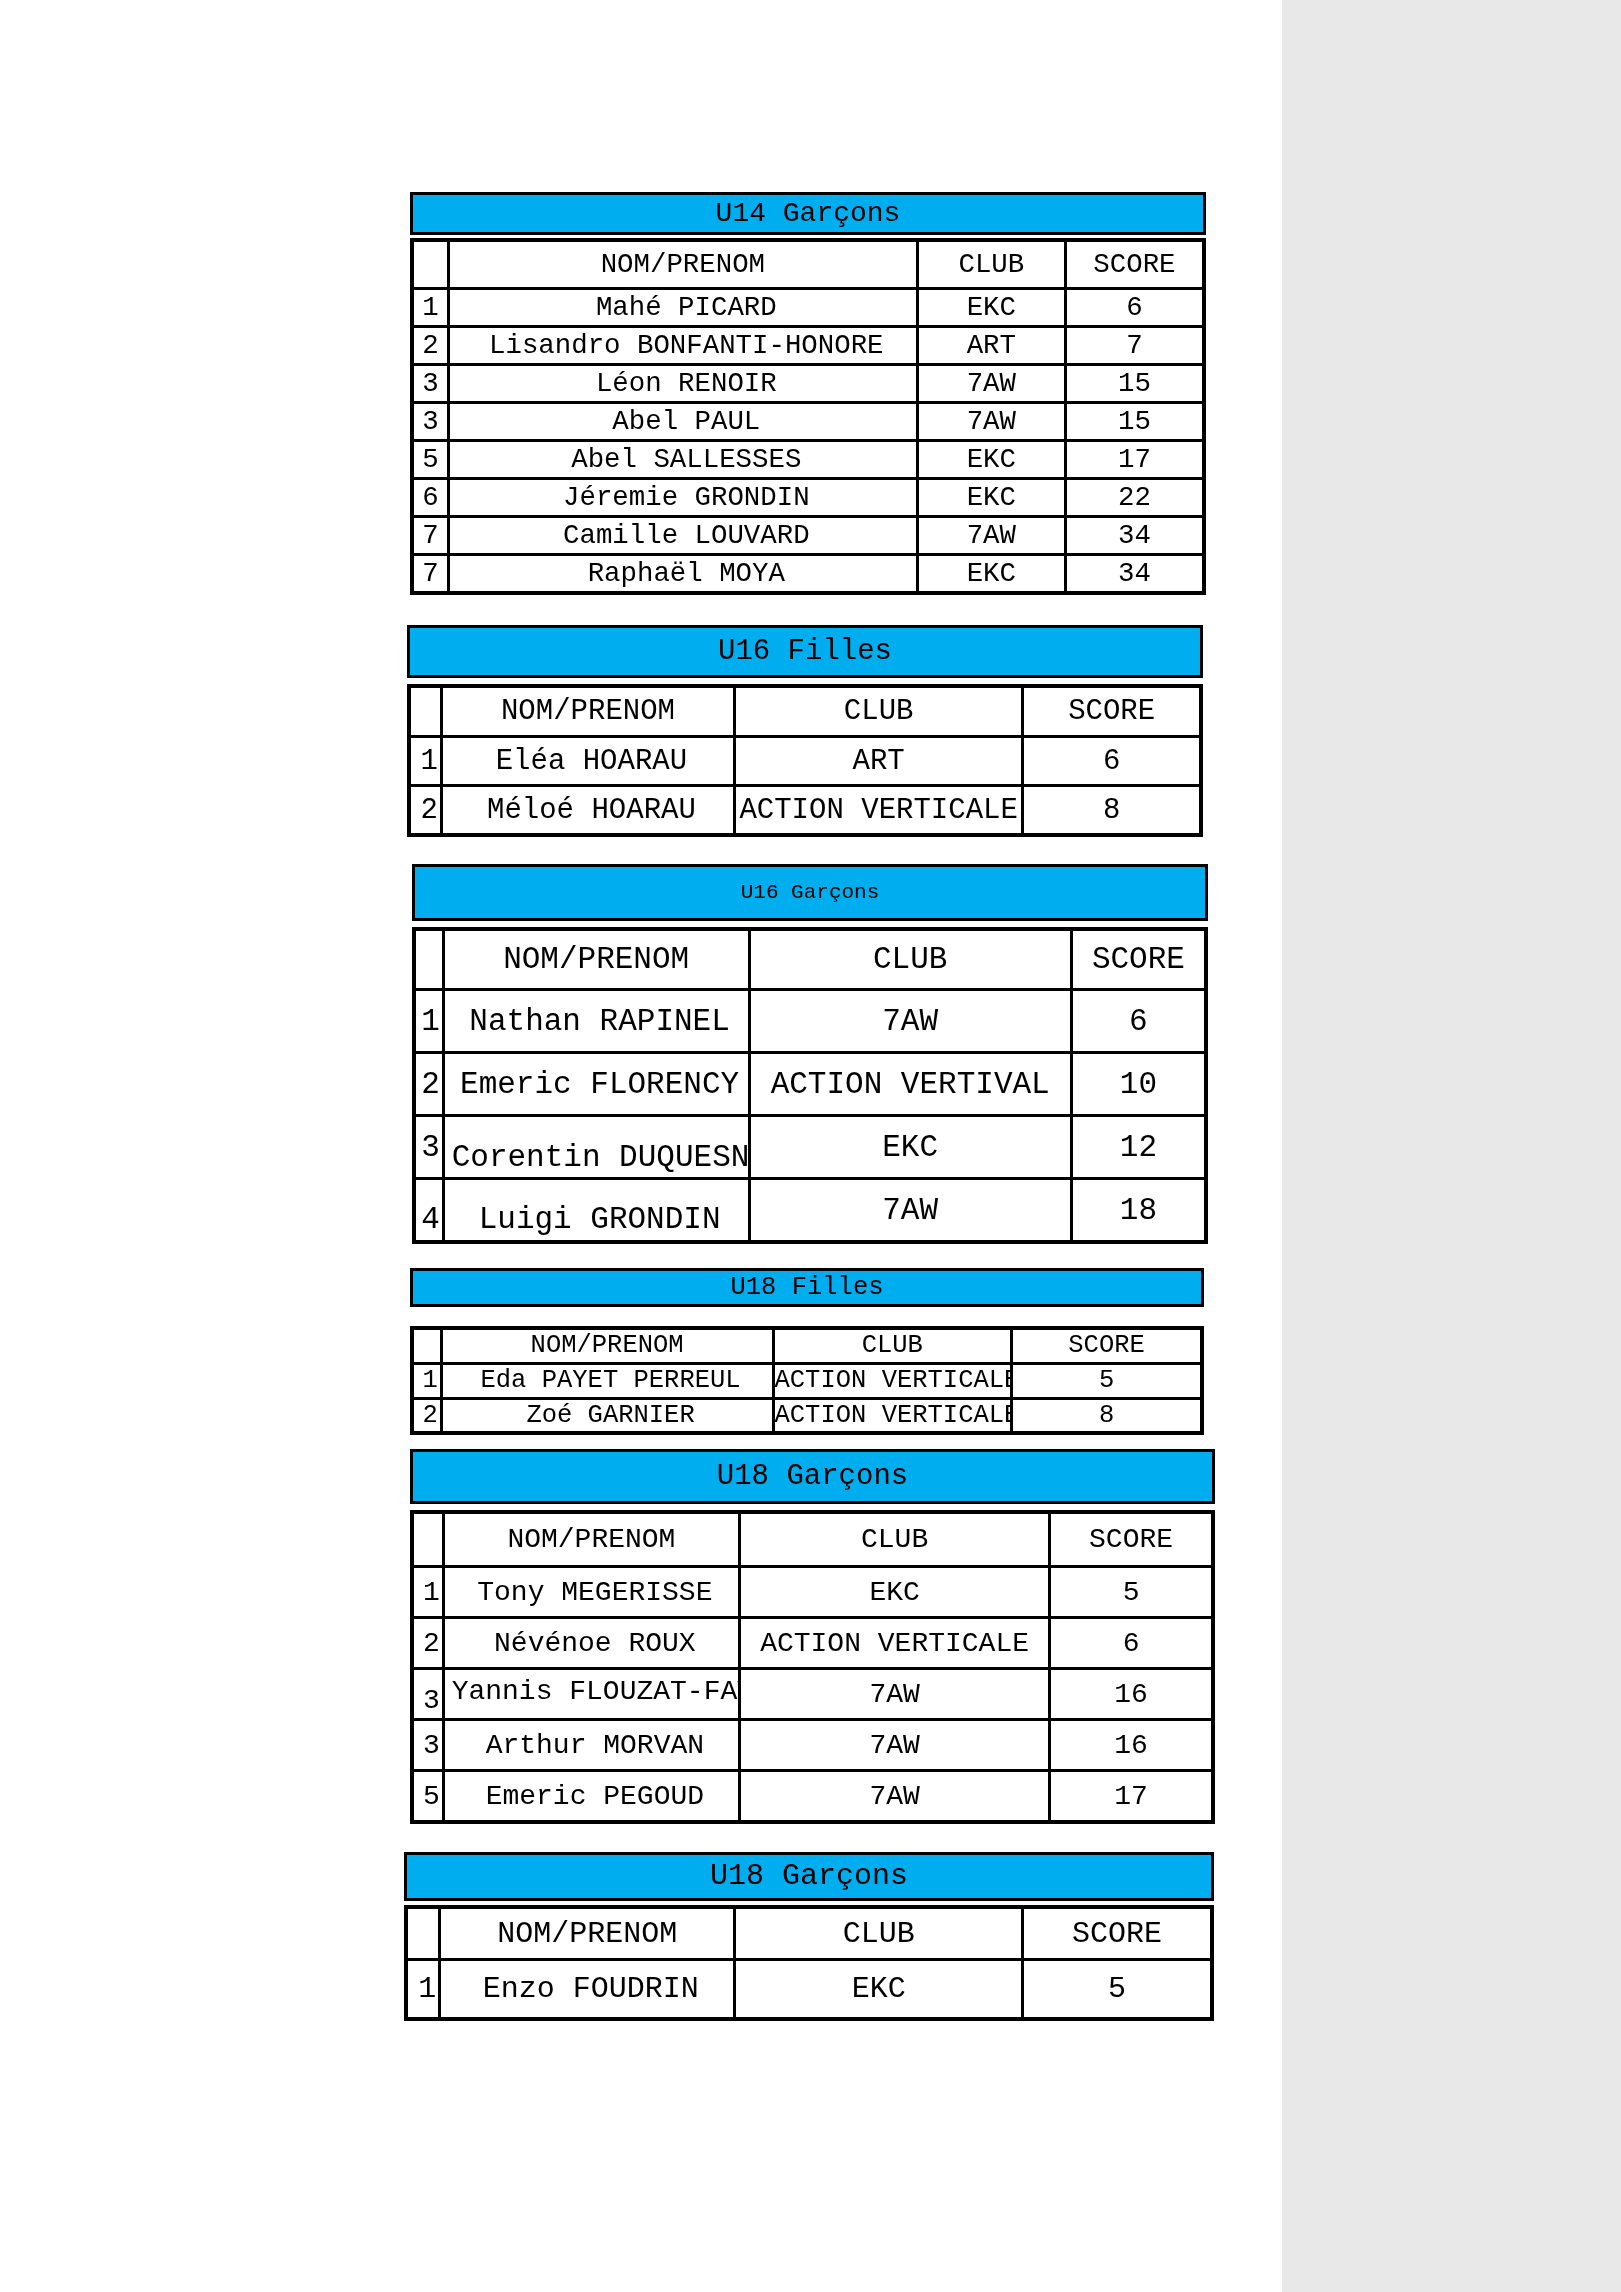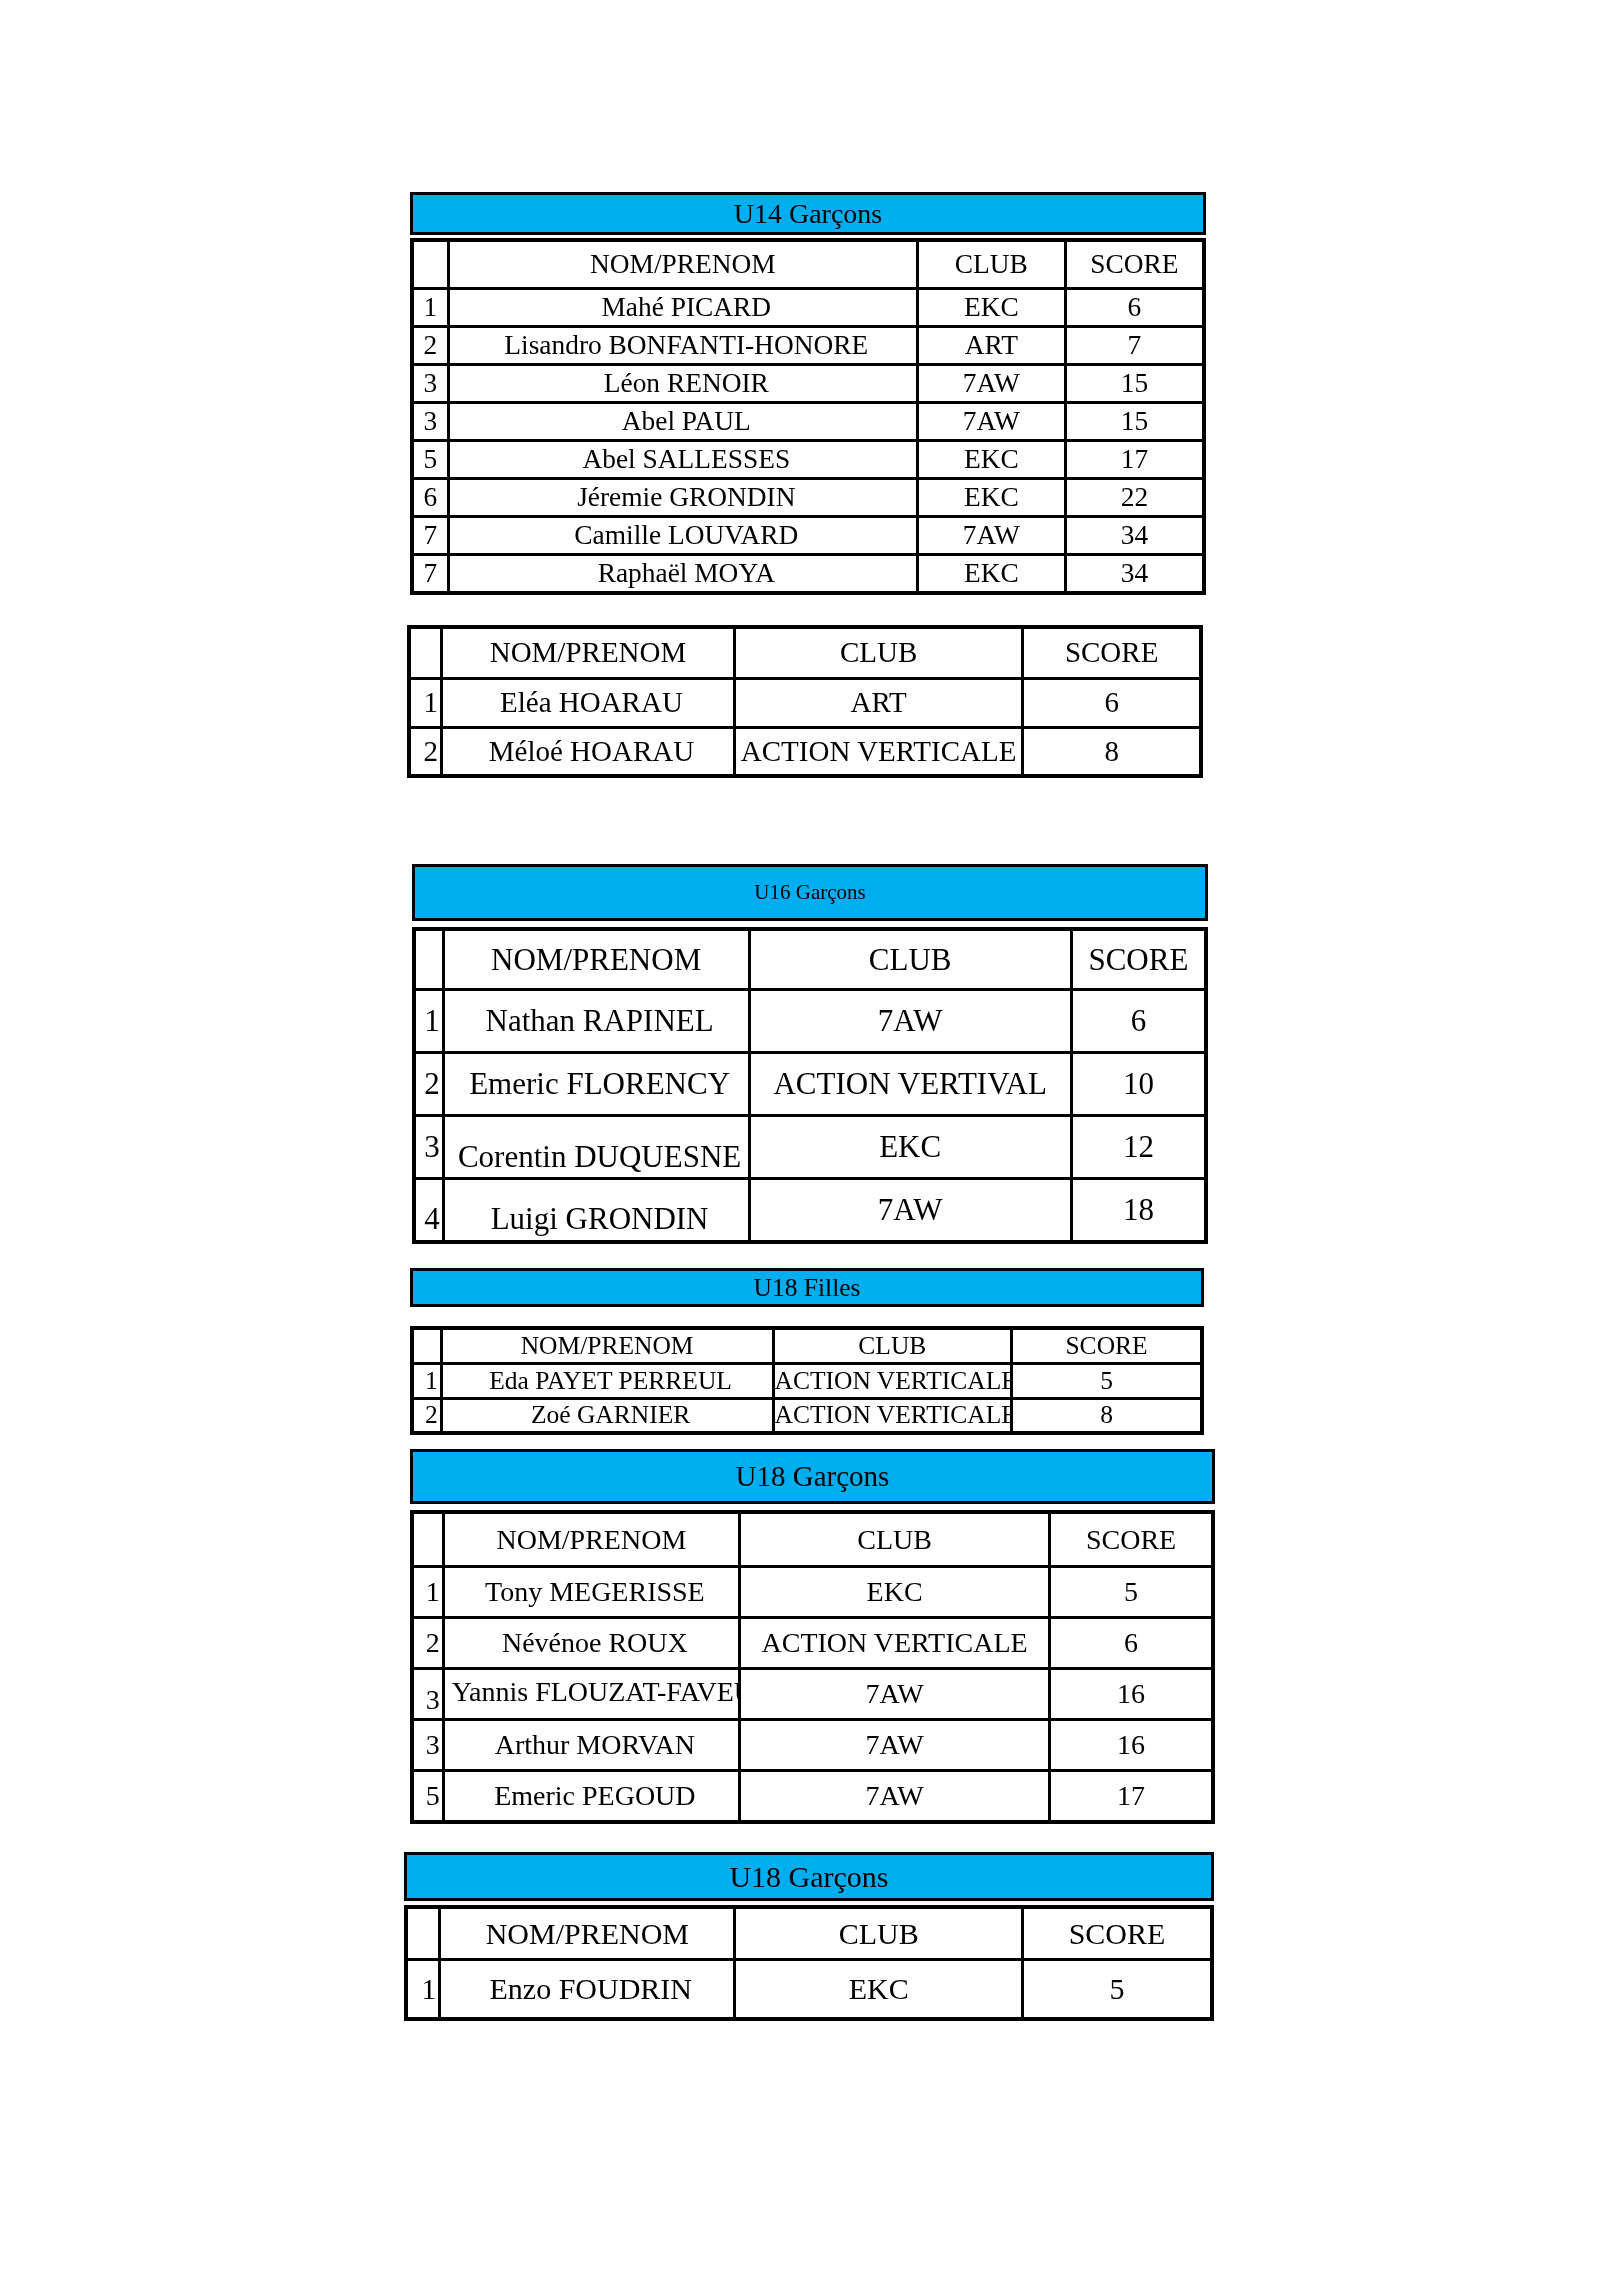--- a/index.html
+++ b/index.html
@@ -1,20 +1,20 @@
 <!DOCTYPE html>
 <html><head>
 <meta charset="utf-8">
 <style>
   html,body{margin:0;padding:0;background:#e8e8e8;}
   #page{
     position:relative;
-    width:1621px;height:2293px;
+    width:1282px;height:2293px;
     background:#ffffff;
-    font-family:Liberation Serif, serif;
+    font-family:Liberation Mono, monospace;
     color:#000;
     overflow:hidden;
   }
   .score-table{position:absolute;}
   .title-bar{
     background:#00AEEF;
     border:3.9px solid #000;
     text-align:center;
     color:#000;
     box-sizing:border-box;
@@ -161,20 +161,21 @@
           <td class="rank-cell">7</td>
           <td class="name-cell">Raphaël MOYA</td>
           <td class="club-cell">EKC</td>
           <td class="score-cell">34</td>
         </tr>
       </tbody>
     </table>
   </section>
 
   <section class="score-table t2">
+    <div class="title-bar">U16 Filles</div>
     <table class="grid">
       <colgroup>
           <col style="width:4.1%">
           <col style="width:37%">
           <col style="width:36.4%">
           <col style="width:22.5%">
         </colgroup>
       <thead>
         <tr>
           <th class="head-cell"></th>

